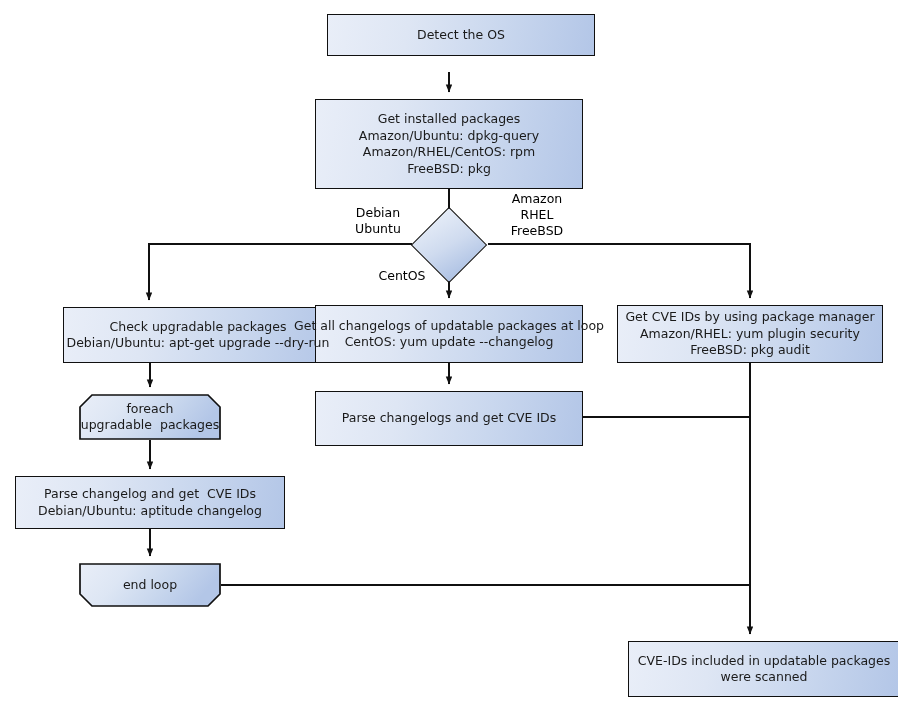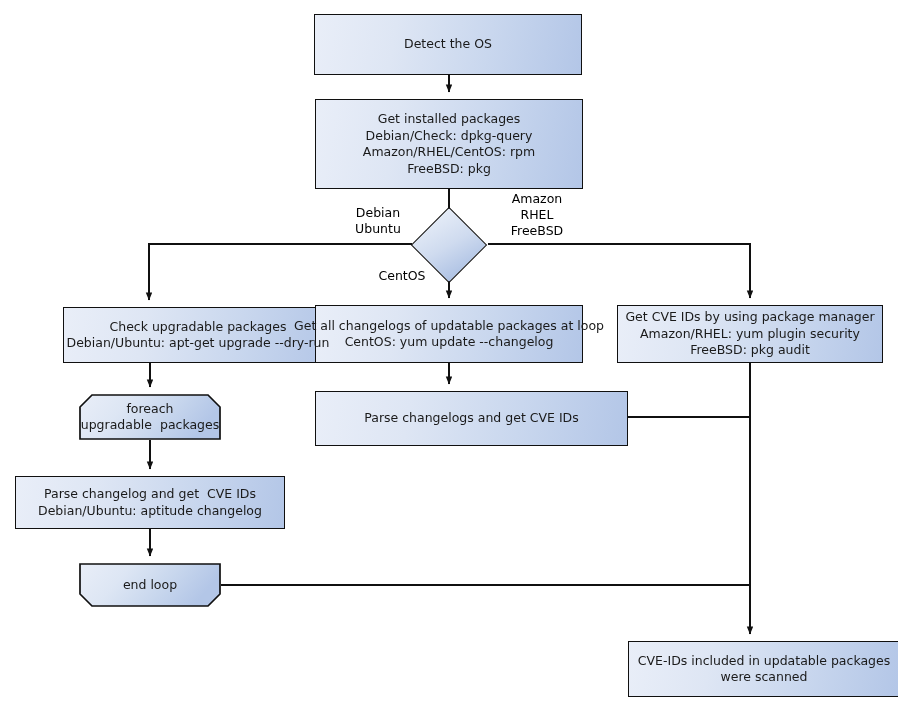--- a/index.html
+++ b/index.html
@@ -115,27 +115,27 @@
       <path d="M449,363 L449,384" marker-end="url(#arrowhead)"></path>
 
       <path d="M583,417 L750,417"></path>
 
       <path d="M221,585 L750,585"></path>
 
       <path d="M750,363 L750,634" marker-end="url(#arrowhead)"></path>
     </g>
   </svg>
 
-  <div class="node" style="left:314px; top:14px; width:268px; height:61px;">
+  <div class="node" style="left:327px; top:14px; width:268px; height:42px;">
     <span class="label">Detect the OS</span>
   </div>
 
   <div class="node" style="left:315px; top:99px; width:268px; height:90px;">
     <span class="label">Get installed packages
-Debian/Check: dpkg-query
+Amazon/Ubuntu: dpkg-query
 Amazon/RHEL/CentOS: rpm
 FreeBSD: pkg</span>
   </div>
 
   <div class="diamond" style="left:422px; top:218px; width:54px; height:54px;"></div>
 
   <div class="edge-label" style="left:338px; top:205px; width:80px;">Debian
 Ubuntu</div>
 
   <div class="edge-label" style="left:492px; top:191px; width:90px;">Amazon
@@ -161,21 +161,21 @@
   </div>
 
   <div class="node chamfer-top" style="left:79px; top:394px; width:142px; height:46px;">
     <svg class="shape-fill" viewBox="0 0 142 46" preserveAspectRatio="none" xmlns="http://www.w3.org/2000/svg">
       <path d="M1,45 L1,13 L13,1 L129,1 L141,13 L141,45 Z" fill="url(#nodeGrad)" stroke="#101010" stroke-width="1.7" vector-effect="non-scaling-stroke"></path>
     </svg>
     <span class="label">foreach
 upgradable  packages</span>
   </div>
 
-  <div class="node" style="left:315px; top:391px; width:313px; height:55px;">
+  <div class="node" style="left:315px; top:391px; width:268px; height:55px;">
     <span class="label">Parse changelogs and get CVE IDs</span>
   </div>
 
   <div class="node" style="left:15px; top:476px; width:270px; height:53px;">
     <span class="label">Parse changelog and get  CVE IDs
 Debian/Ubuntu: aptitude changelog</span>
   </div>
 
   <div class="node chamfer-bottom" style="left:79px; top:563px; width:142px; height:44px;">
     <svg class="shape-fill" viewBox="0 0 142 44" preserveAspectRatio="none" xmlns="http://www.w3.org/2000/svg">

